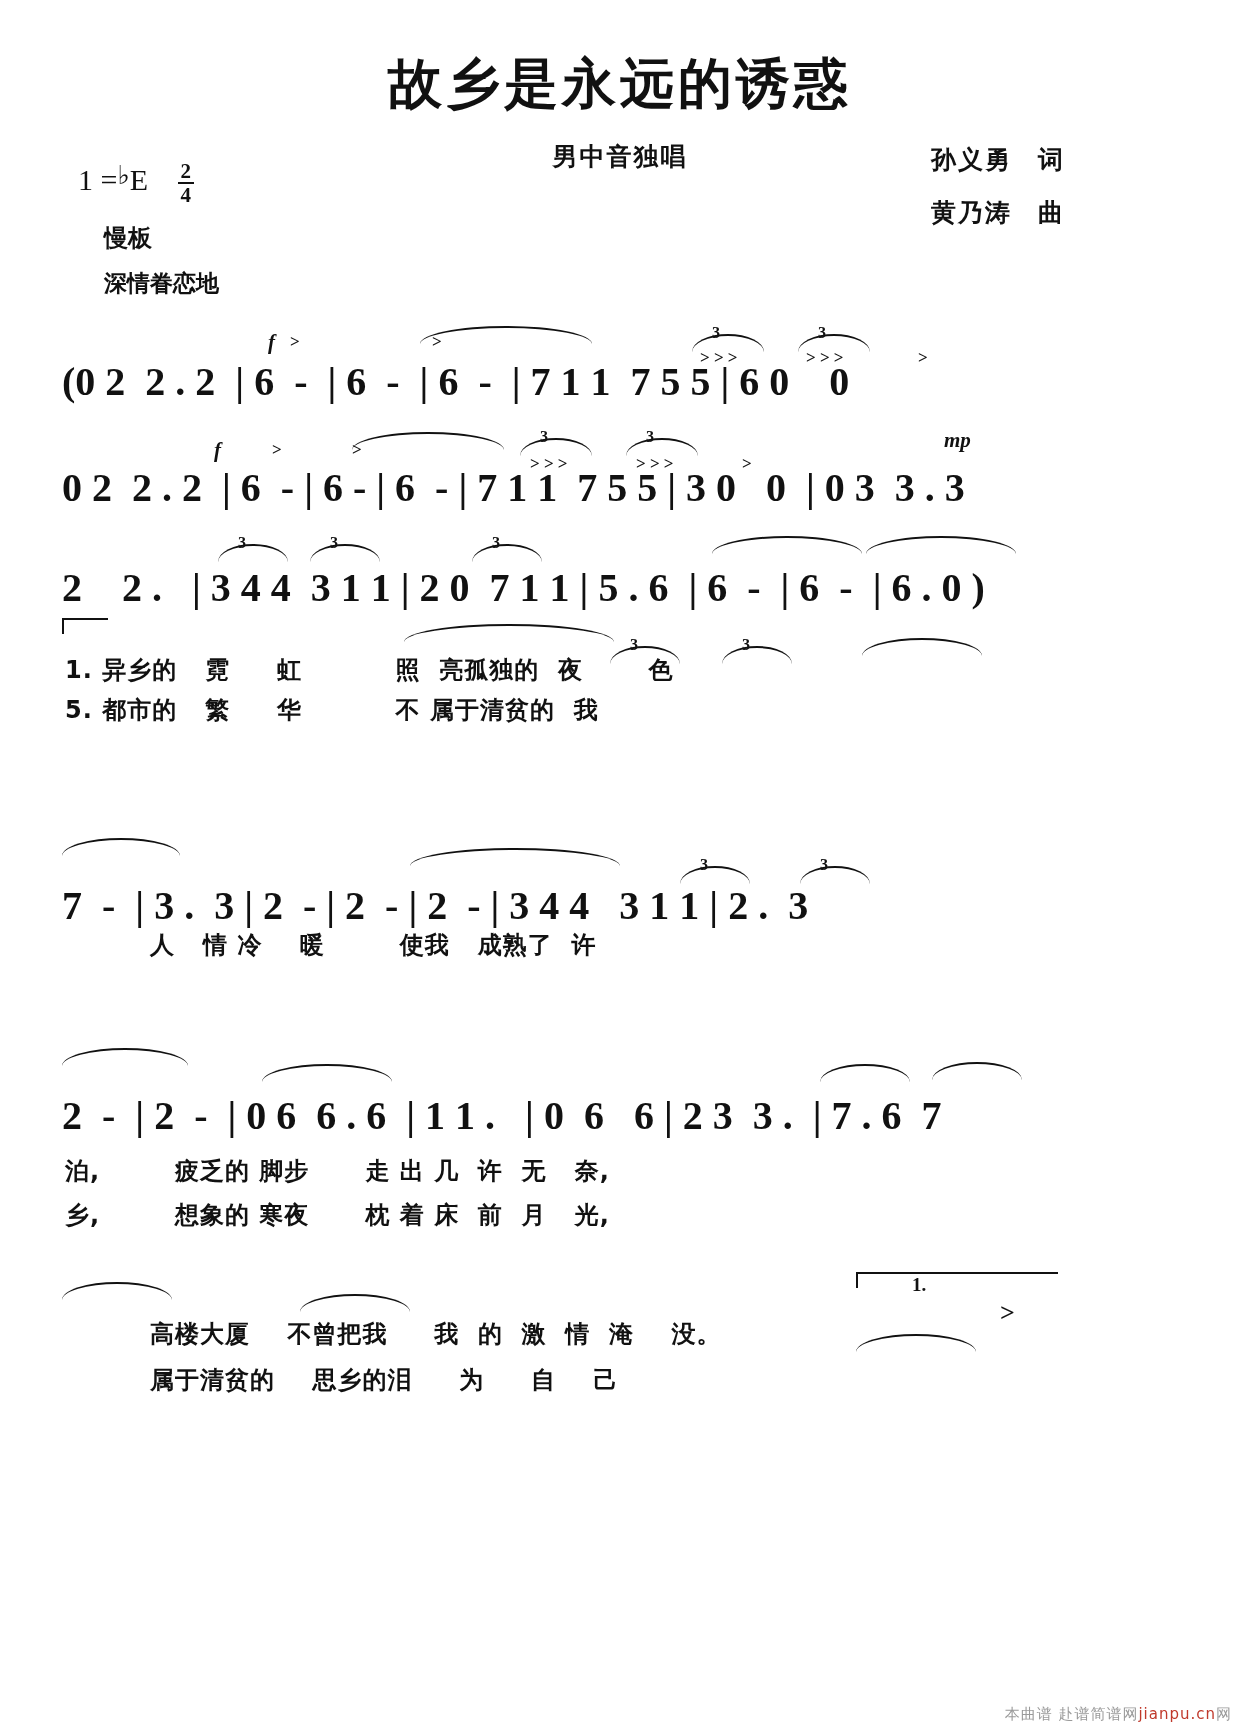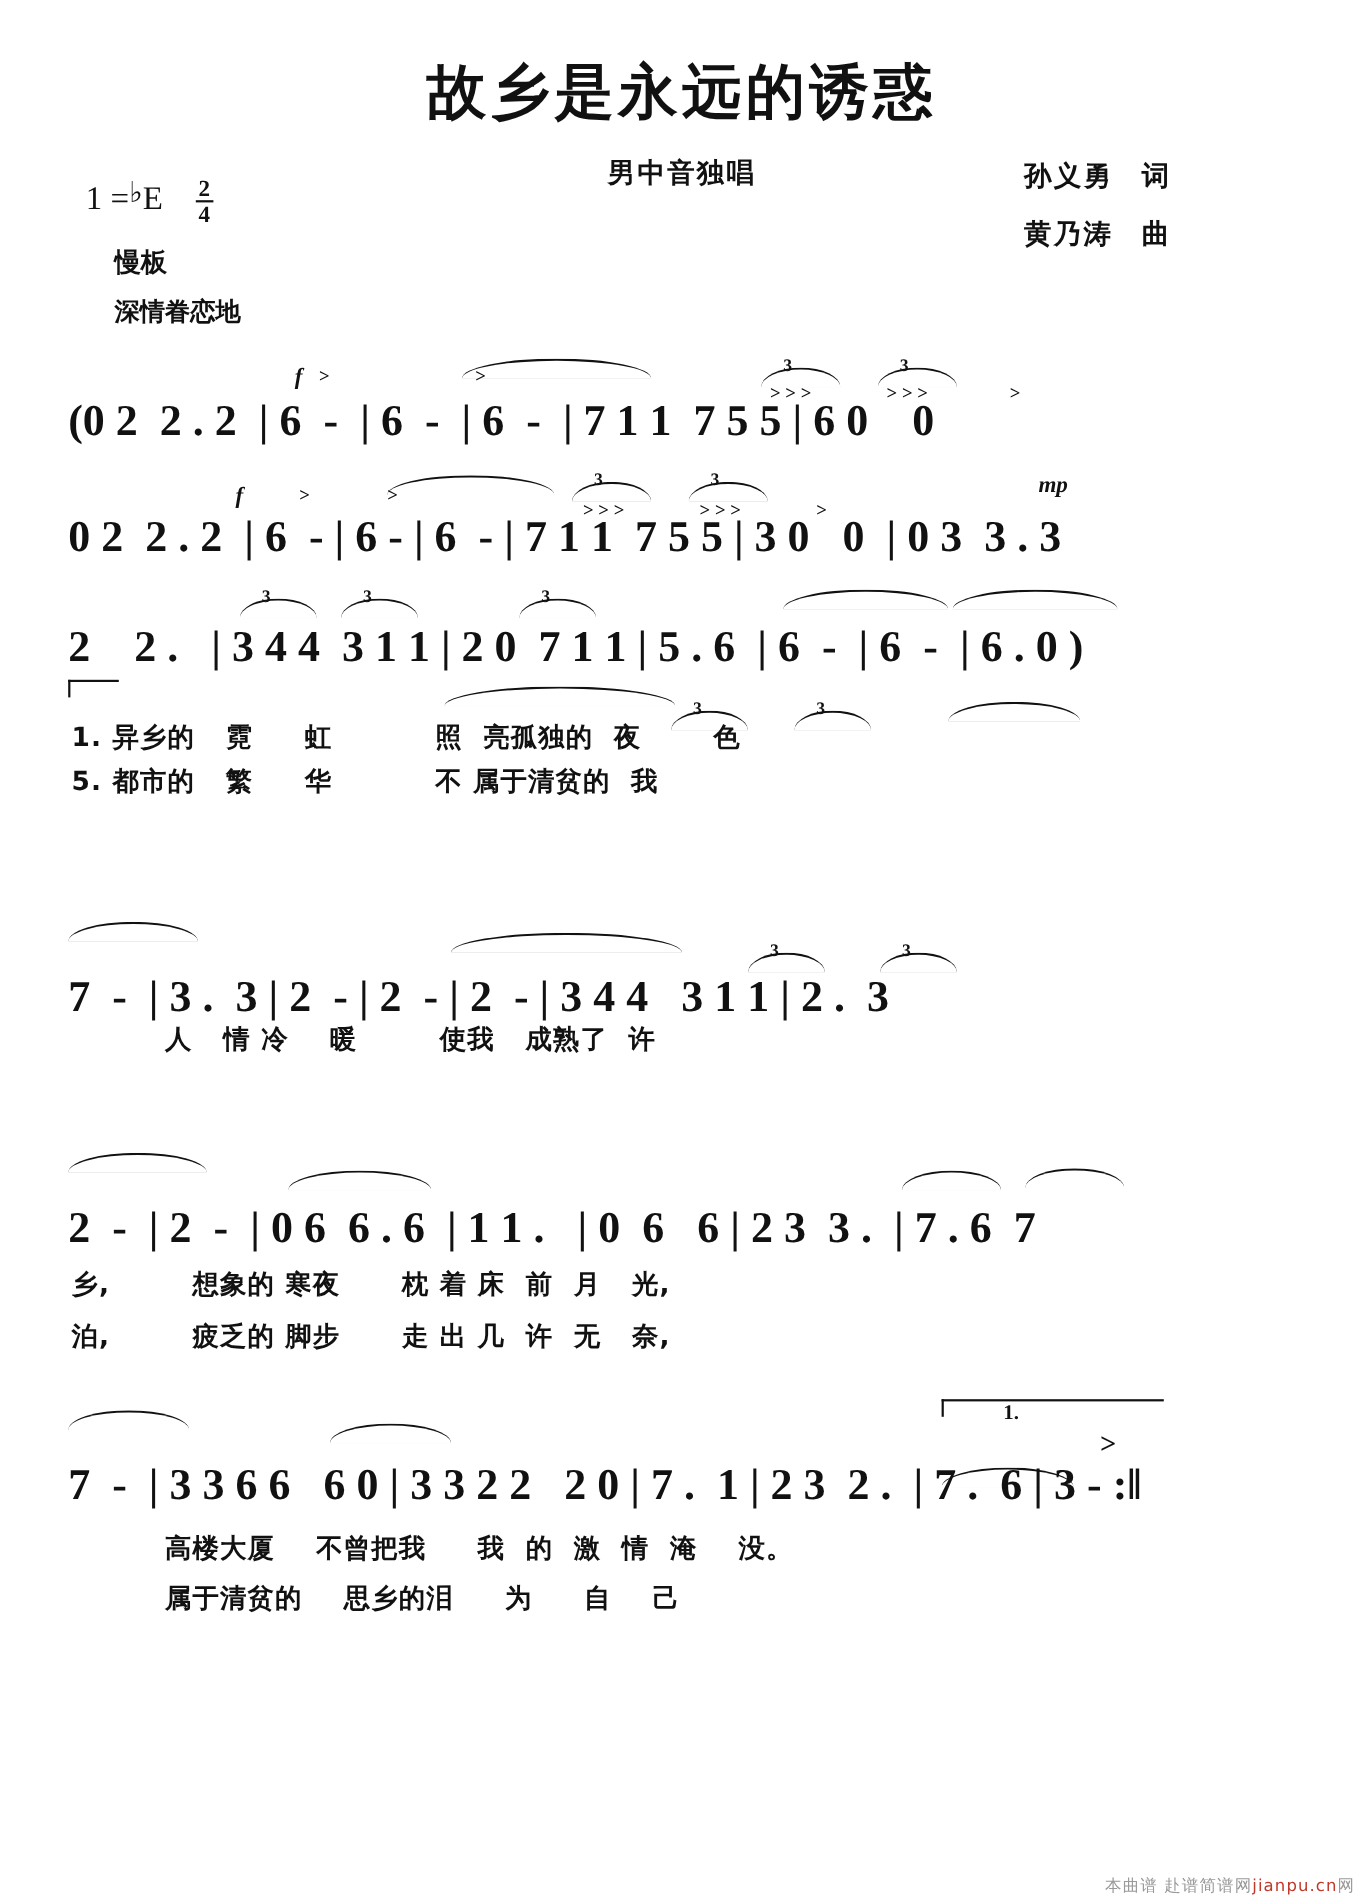--- a/index.html
+++ b/index.html
@@ -179,32 +179,31 @@
     <div class="notes" style="padding-top:22px;">7  -  | 3 .  3 | 2  - | 2  - | 2  - | 3 4 4   3 1 1 | 2 .  3</div>
     <div class="lyricline" style="margin-top:0;padding-left:150px;">人   情 冷    暖        使我   成熟了  许</div>
   </div>
 
   <div class="row" style="top:1068px;">
     <div class="slur" style="left:62px;top:-20px;width:126px;"></div>
     <div class="slur" style="left:262px;top:-4px;width:130px;"></div>
     <div class="slur" style="left:820px;top:-4px;width:90px;"></div>
     <div class="slur" style="left:932px;top:-6px;width:90px;"></div>
     <div class="notes" style="padding-top:24px;">2  -  | 2  -  | 0 6  6 . 6  | 1 1 .   | 0  6   6 | 2 3  3 .  | 7 . 6  7</div>
+    <div class="lyricline" style="margin-top:16px;">泊,        疲乏的 脚步      走 出 几  许  无   奈,</div>
     <div class="lyricline" style="margin-top:12px;">乡,        想象的 寒夜      枕 着 床  前  月   光,</div>
-    <div class="lyricline" style="margin-top:16px;">泊,        疲乏的 脚步      走 出 几  许  无   奈,</div>
   </div>
 
   <div class="row" style="top:1300px;">
     <div class="slur" style="left:62px;top:-18px;width:110px;"></div>
     <div class="slur" style="left:300px;top:-6px;width:110px;"></div>
     <div class="repeat-bracket" style="left:856px;top:-28px;width:200px;"></div>
     <div style="position:absolute;left:912px;top:-26px;font-size:19px;font-weight:bold;">1.</div>
     <div class="accent" style="left:1000px;top:-2px;font-size:26px;">&gt;</div>
     <div class="slur" style="left:856px;top:34px;width:120px;"></div>
-    <div class="notes" style="padding-top:26px;">7  -  | 3 3 6 6   6 0 | 3 3 2 2   2 0 | 7 .  1 | 2 3  2 .  | 7 .  6 | 3 - :‖</div>
     <div class="lyricline" style="margin-top:18px;padding-left:150px;">高楼大厦    不曾把我     我  的  激  情  淹    没。</div>
     <div class="lyricline" style="margin-top:14px;padding-left:150px;">属于清贫的    思乡的泪     为     自    己</div>
   </div>
 
   <div class="footer">
     <span>本曲谱 赴谱简谱网</span><span class="red">jianpu.cn</span><span>网</span>
   </div>
 
 </div>
 

